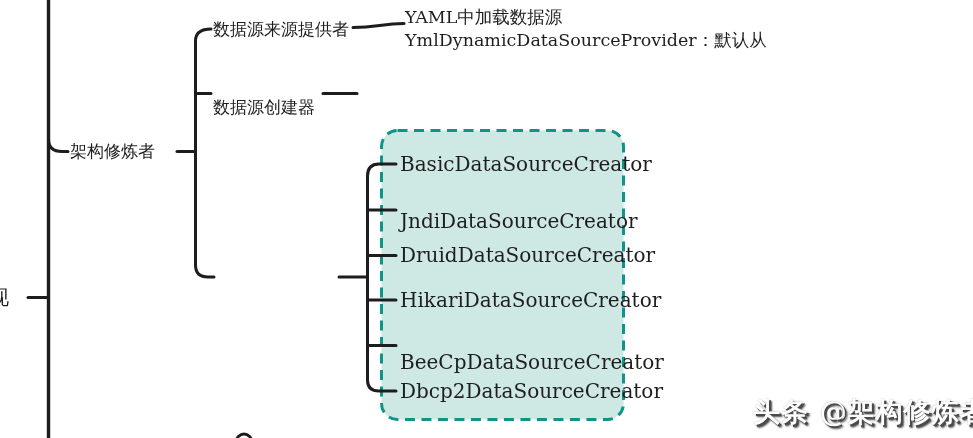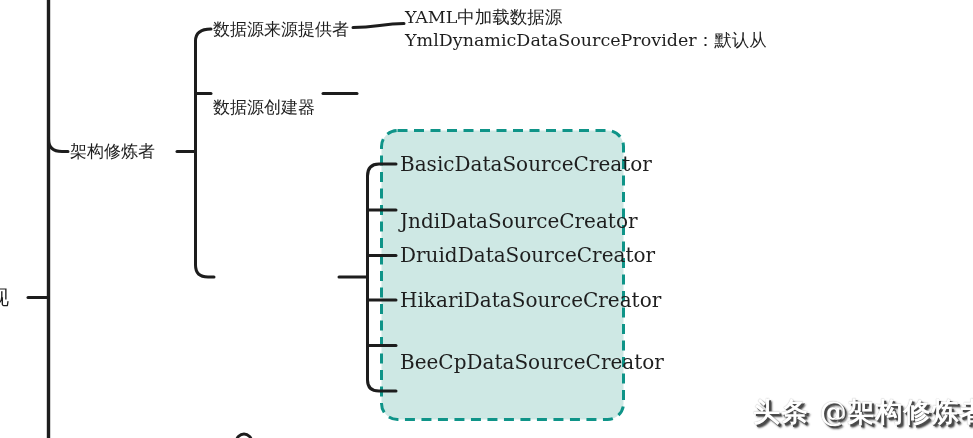--- a/index.html
+++ b/index.html
@@ -81,16 +81,17 @@
   </div>
 
   <div class="label" style="left:213px;top:96px;">数据源创建器</div>
 
 
   <div class="label creator" style="left:400px;top:153px;">BasicDataSourceCreator</div>
   <div class="label creator" style="left:400px;top:191px;margin-top:19px;">JndiDataSourceCreator</div>
   <div class="label creator" style="left:400px;top:244px;">DruidDataSourceCreator</div>
   <div class="label creator" style="left:400px;top:289px;">HikariDataSourceCreator</div>
   <div class="label creator" style="left:400px;top:351px;">BeeCpDataSourceCreator</div>
+  <div class="label creator" style="left:400px;top:380px;">Dbcp2DataSourceCreator</div>
 
   <div class="watermark">头条 @架构修炼者</div>
 
 </div>
 
 </body></html>

